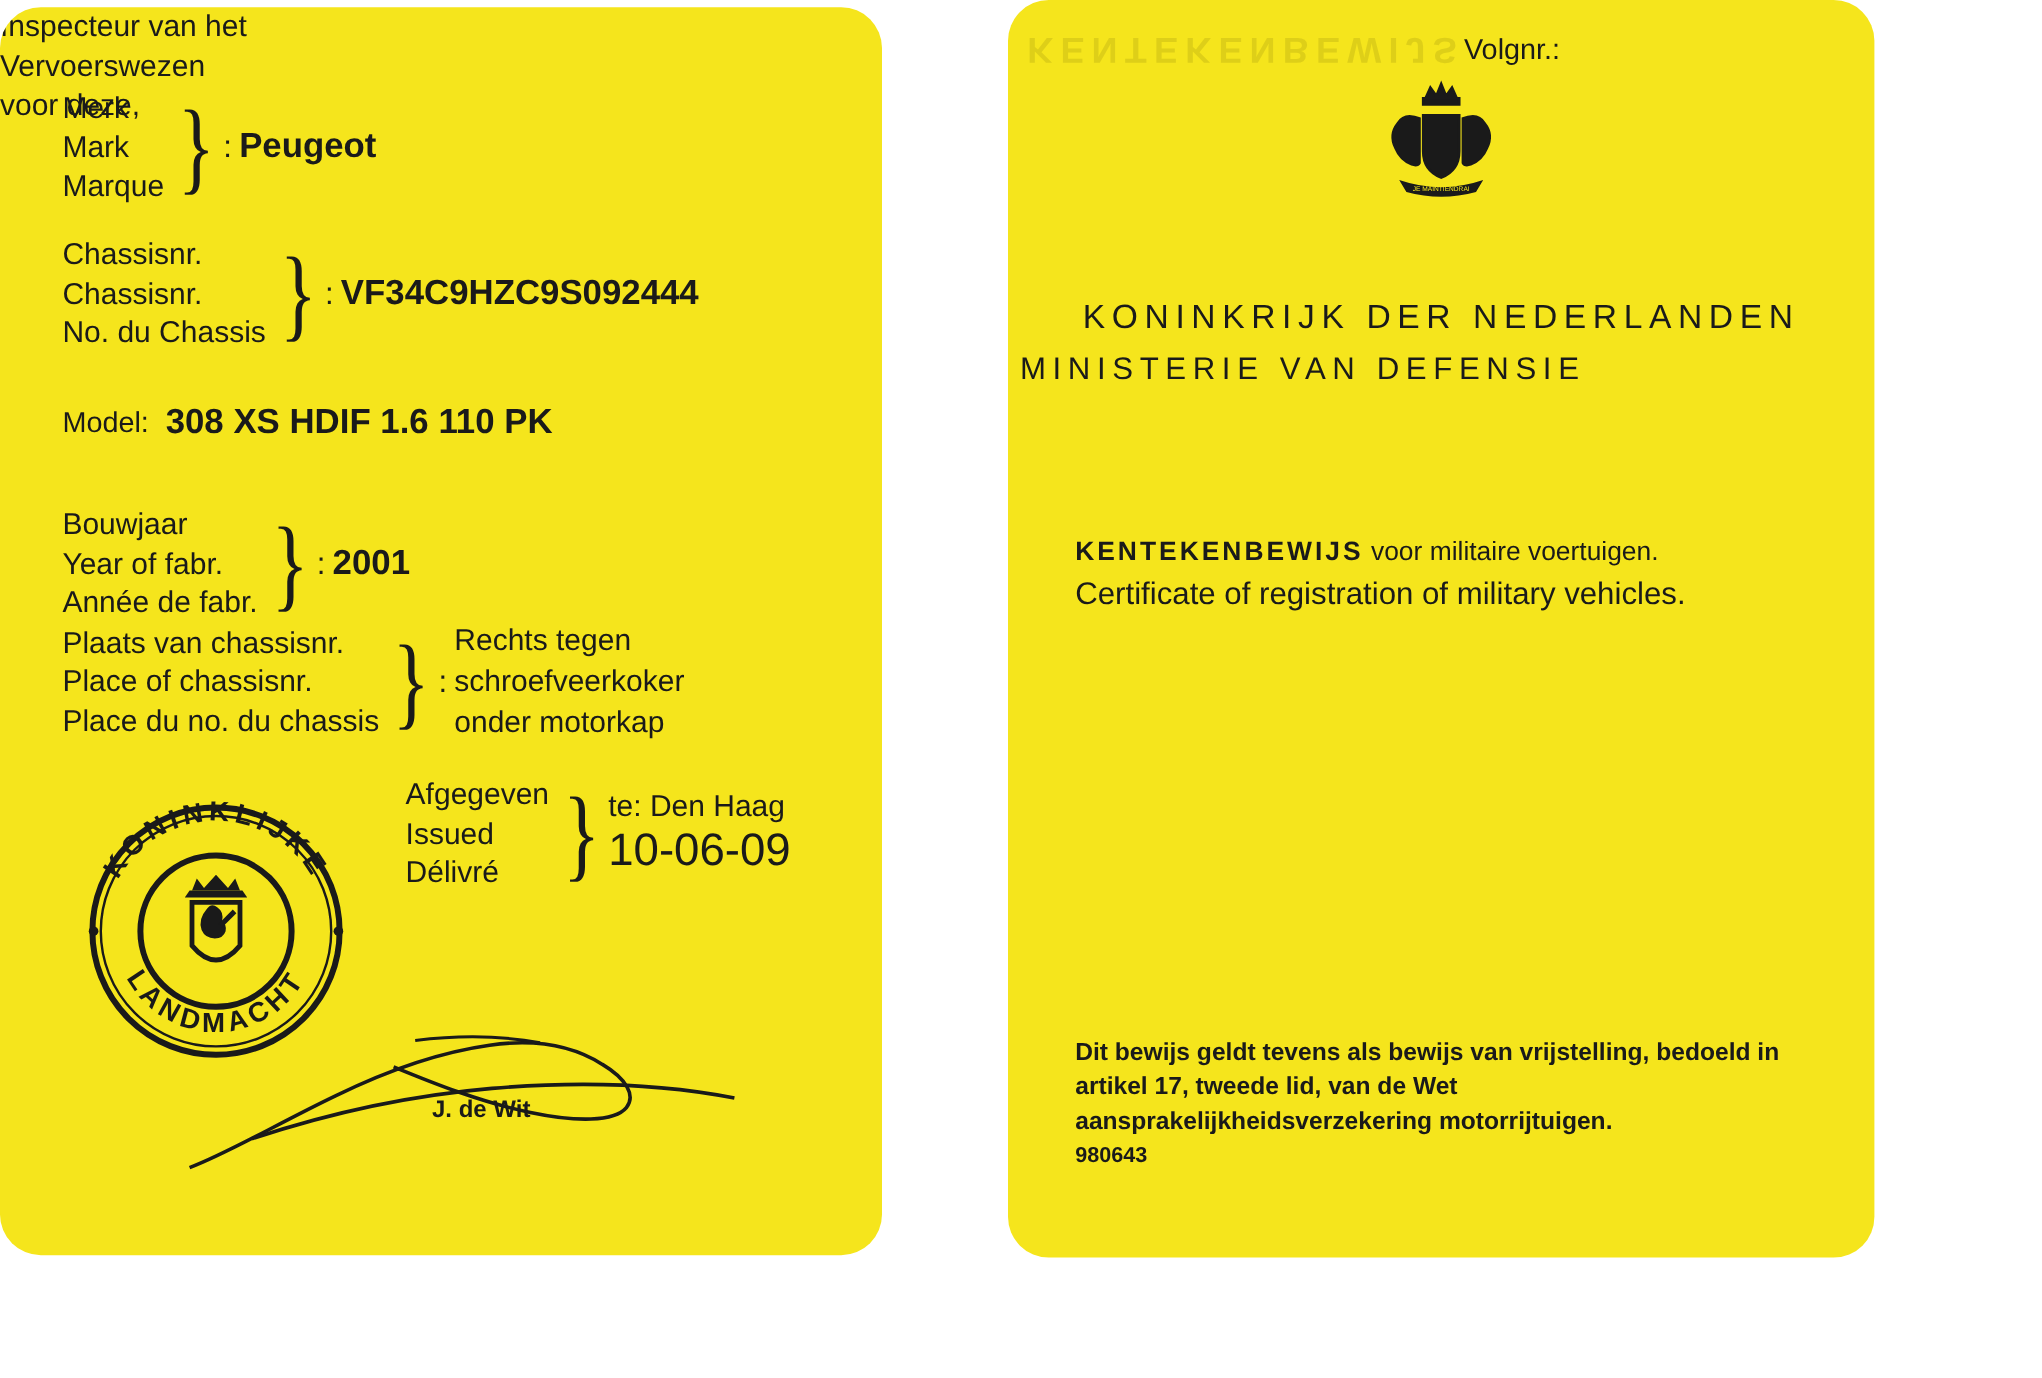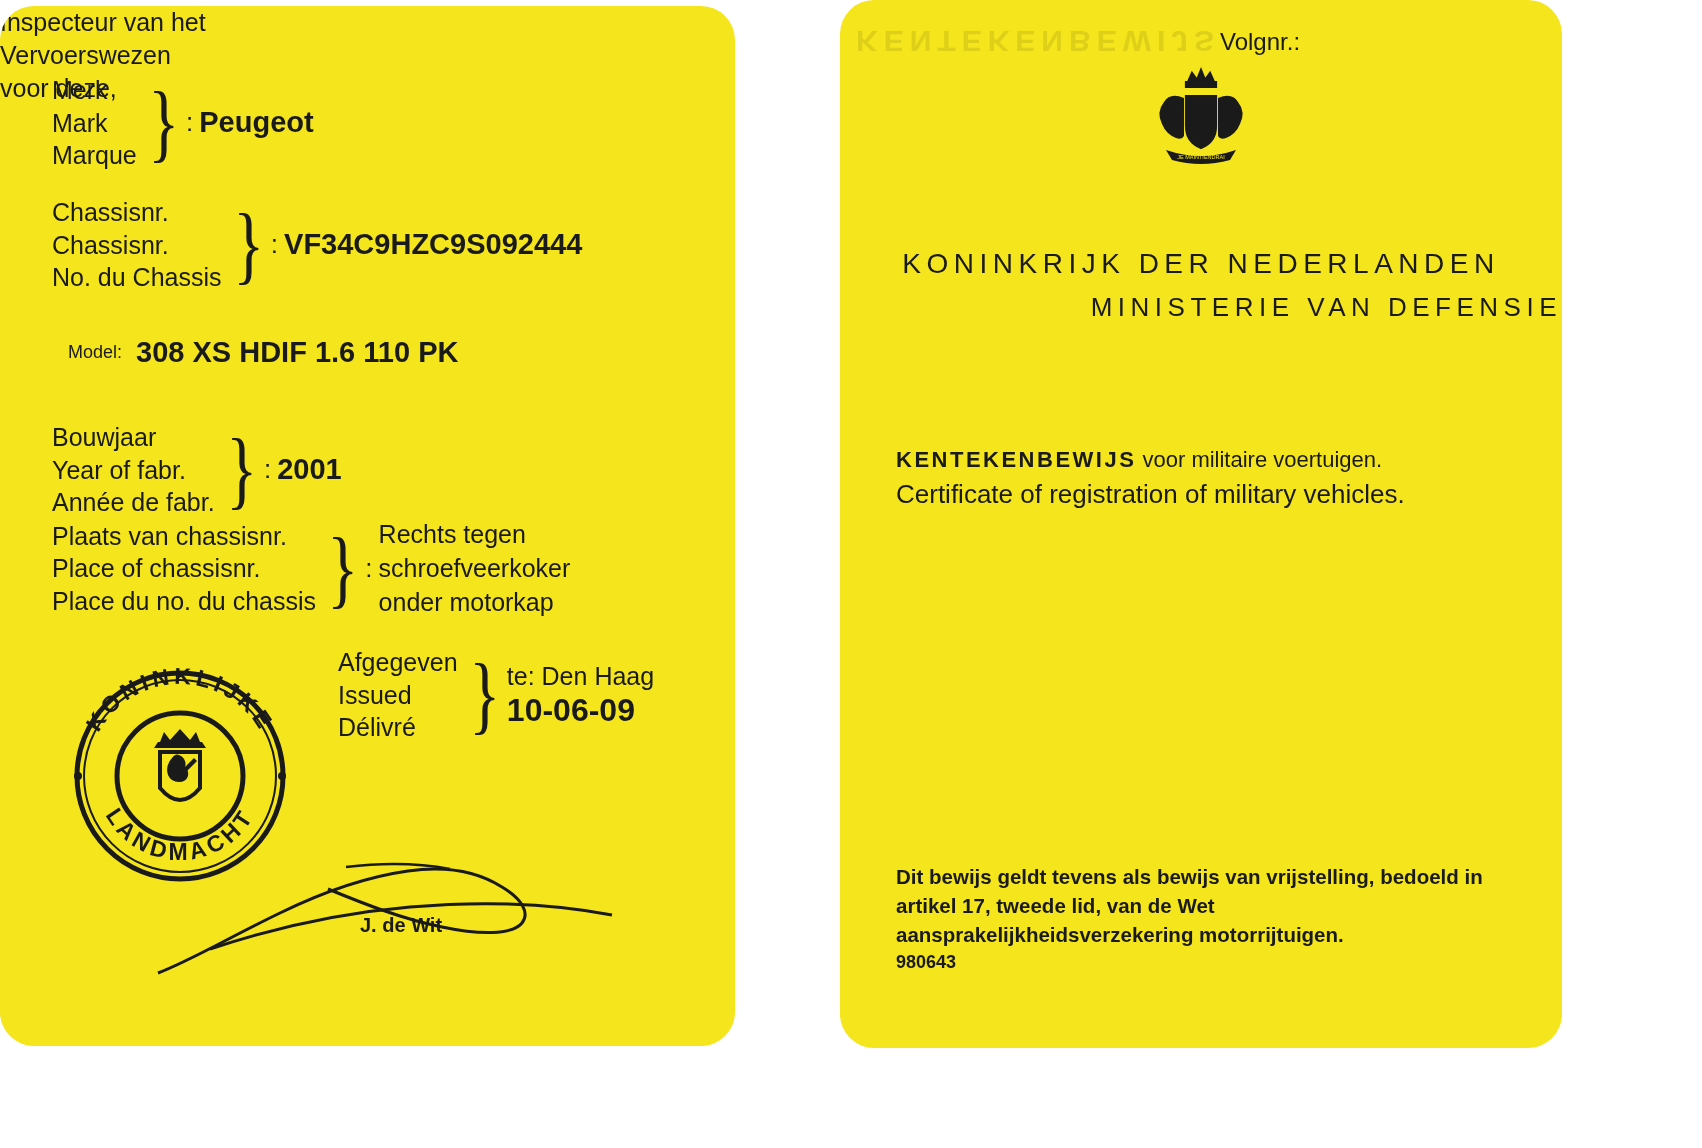--- a/index.html
+++ b/index.html
@@ -88,29 +88,29 @@
 
   
   #merk-row { left: 52px; top: 68px; }
   #chassis-row { left: 52px; top: 190px; }
   #model-row { left: 52px; top: 330px; }
   #bouwjaar-row { left: 52px; top: 415px; }
   #plaats-row { left: 52px; top: 512px; }
   #afgegeven-row { left: 338px; top: 640px; }
   #inspecteur-block { left: 338px; top: 755px; }
 
-  .model-label { font-size: 18px; margin-right: 14px; margin-left: 16px; }
+  .model-label { font-size: 24px; margin-right: 14px; }
 
   #afgegeven-right {
     display: flex;
     flex-direction: column;
     line-height: 1.2;
   }
   #afgegeven-right .place { font-size: 25px; white-space: nowrap; }
-  #afgegeven-right .date { font-size: 32px; font-weight: bold; }
+  #afgegeven-right .date { font-size: 38px; font-weight: normal; }
 
   #inspecteur-block .line { font-size: 25px; line-height: 1.32; }
 
   
   #stamp {
     position: absolute;
     left: 60px;
     top: 650px;
     width: 240px;
     height: 240px;
@@ -153,21 +153,21 @@
     text-align: center;
     font-size: 28px;
     letter-spacing: 5.5px;
     font-weight: 500;
   }
   #ministry {
     position: absolute;
     left: 10px;
     right: 0;
     top: 292px;
-    text-align: right;
+    text-align: left;
     font-size: 26px;
     letter-spacing: 5.5px;
     font-weight: 500;
   }
   #certblock {
     position: absolute;
     left: 56px;
     top: 444px;
     line-height: 1.45;
   }

